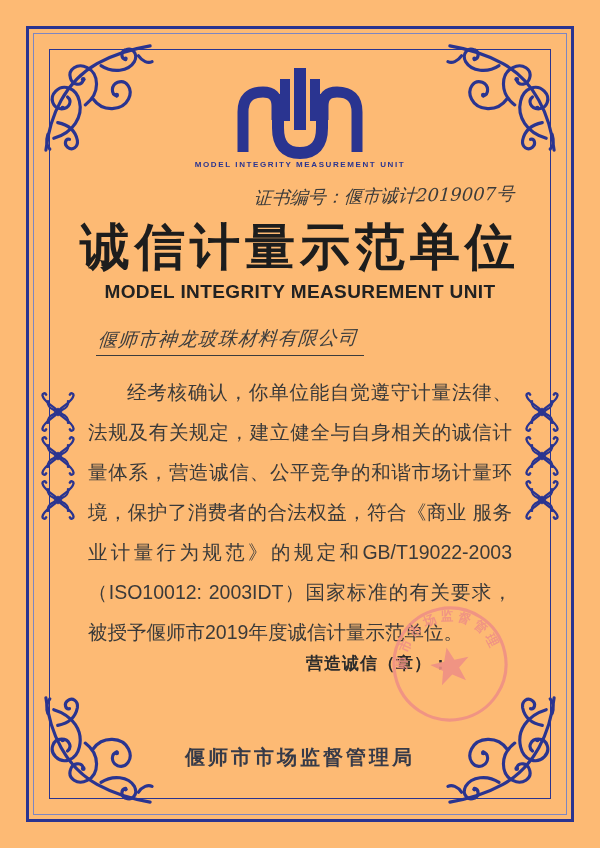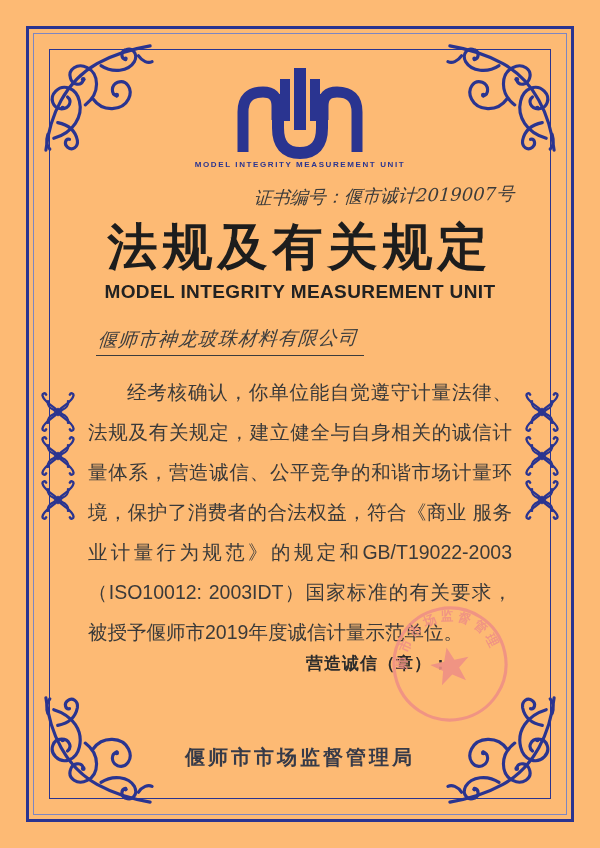--- a/index.html
+++ b/index.html
@@ -156,21 +156,21 @@
       </svg>
   </div>
 
   <svg class="logo" viewBox="0 0 140 95">
       <use href="#mim-logo"></use>
     </svg>
   <div class="logo-caption">MODEL INTEGRITY MEASUREMENT UNIT</div>
 
   <div class="cert-no">证书编号：偃市诚计2019007号</div>
 
-  <div class="title">法规及有关规定</div>
+  <div class="title">诚信计量示范单位</div>
   <div class="subtitle">MODEL INTEGRITY MEASUREMENT UNIT</div>
 
   <div class="company">
     <span>偃师市神龙玻珠材料有限公司</span>
   </div>
 
   <div class="body-text">经考核确认，你单位能自觉遵守计量法律、法规及有关规定，建立健全与自身相关的诚信计量体系，营造诚信、公平竞争的和谐市场计量环境，保护了消费者的合法权益，符合《商业 服务业计量行为规范》的规定和GB/T19022-2003（ISO10012: 2003IDT）国家标准的有关要求，被授予偃师市2019年度诚信计量示范单位。</div>
 
   <div class="issuer">营造诚信（章）：</div>
 

